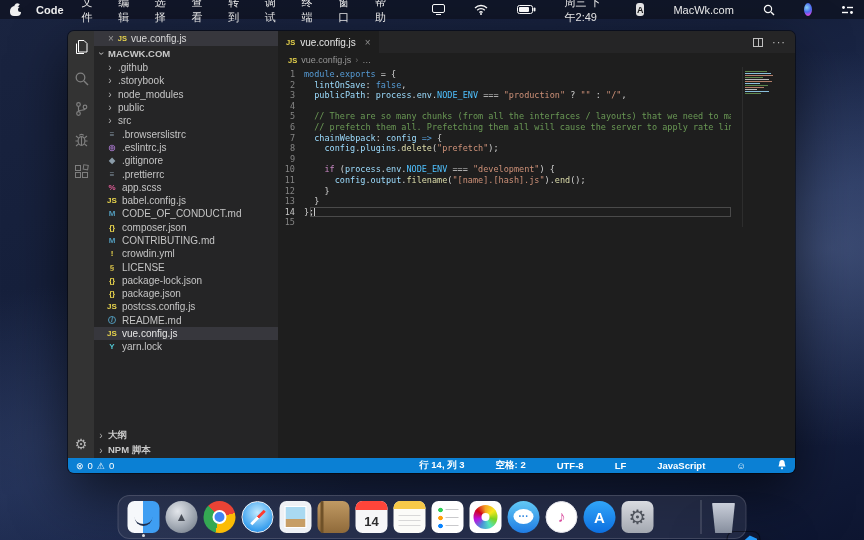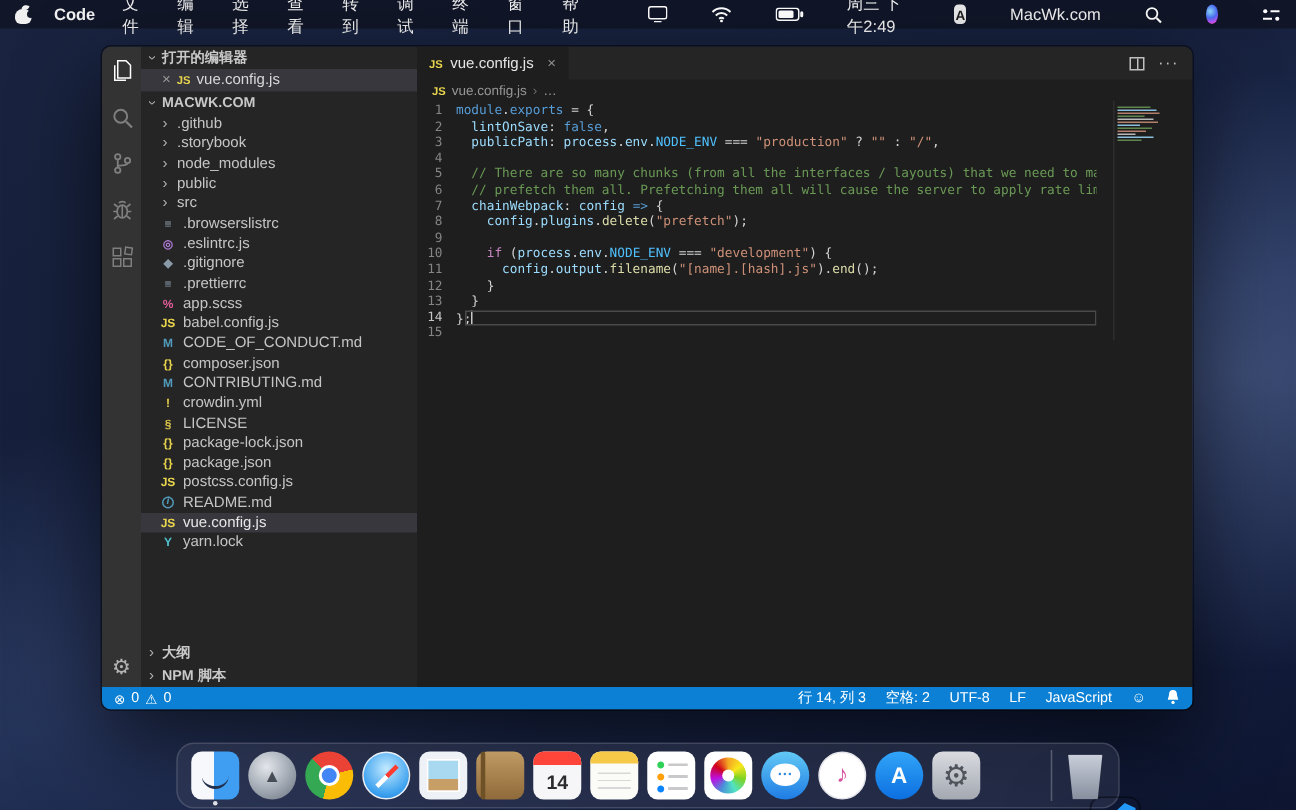--- a/index.html
+++ b/index.html
@@ -88,21 +88,21 @@
   .tok-str{color:#ce9178}.tok-com{color:#6a9955}.tok-fn{color:#dcdcaa}.tok-kw{color:#c586c0}
   .minimap-zone { position:absolute; right:0; top:0; bottom:0; width:64px; }
   .minimap { position:absolute; right:16px; top:4px; width:34px; }
   .minimap div { height:1px; margin-bottom:1px; opacity:.85; }
   .mm-line { position:absolute; right:52px; top:0; height:160px; width:1px; background:rgba(255,255,255,.07); }
 
   
   .statusbar { height:15px; background:#0b80d4; display:flex; align-items:center; color:#ffffff;
     font-size:9.5px; padding:0 8px; flex:0 0 auto; justify-content:space-between; }
   .st-left, .st-right { display:flex; align-items:center; gap:4px; }
-  .st-right > span { margin-left:9px; }
+  .st-right > span { margin-left:27px;font-weight:bold; }
   .st-ico { font-size:9px; }
 
   
   .dock { position:absolute; bottom:1px; left:50%; transform:translateX(-50%);
     display:flex; align-items:center; gap:6px; padding:4px 9px;
     background:rgba(58,64,92,.45); border:1px solid rgba(255,255,255,.14); border-radius:12px; }
   .dock-item { width:32px; height:32px; border-radius:7px; position:relative; flex:0 0 auto; }
   .run-dot { position:absolute; bottom:-4px; left:50%; transform:translateX(-50%); width:3px; height:3px; border-radius:50%; background:rgba(255,255,255,.85); }
   .dk-sep { width:1px; height:34px; background:rgba(255,255,255,.25); margin:0 3px; flex:0 0 auto; }
 
@@ -263,24 +263,20 @@
               <rect x="1.5" y="8.5" width="5" height="5" stroke="currentColor" fill="none"></rect>
               <rect x="8.5" y="8.5" width="5" height="5" stroke="currentColor" fill="none"></rect>
               <rect x="9.5" y="1" width="4.5" height="4.5" stroke="currentColor" fill="none" transform="rotate(8 11.5 3)"></rect>
             </svg>
           </span>
         <span class="ab-spacer"></span>
         <span class="ab-gear">⚙</span>
       </div>
 
       <div class="sidebar">
-        <div class="sb-sec">
-          <span class="chev open">›</span>
-          <span>打开的编辑器</span>
-        </div>
         <div class="oe-row">
           <span class="oe-x">×</span>
           <span class="ficon-js"></span>
           <span>vue.config.js</span>
         </div>
         <div class="sb-sec">
           <span class="chev open">›</span>
           <span>MACWK.COM</span>
         </div>
         <div class="tree" id="tree-list">

